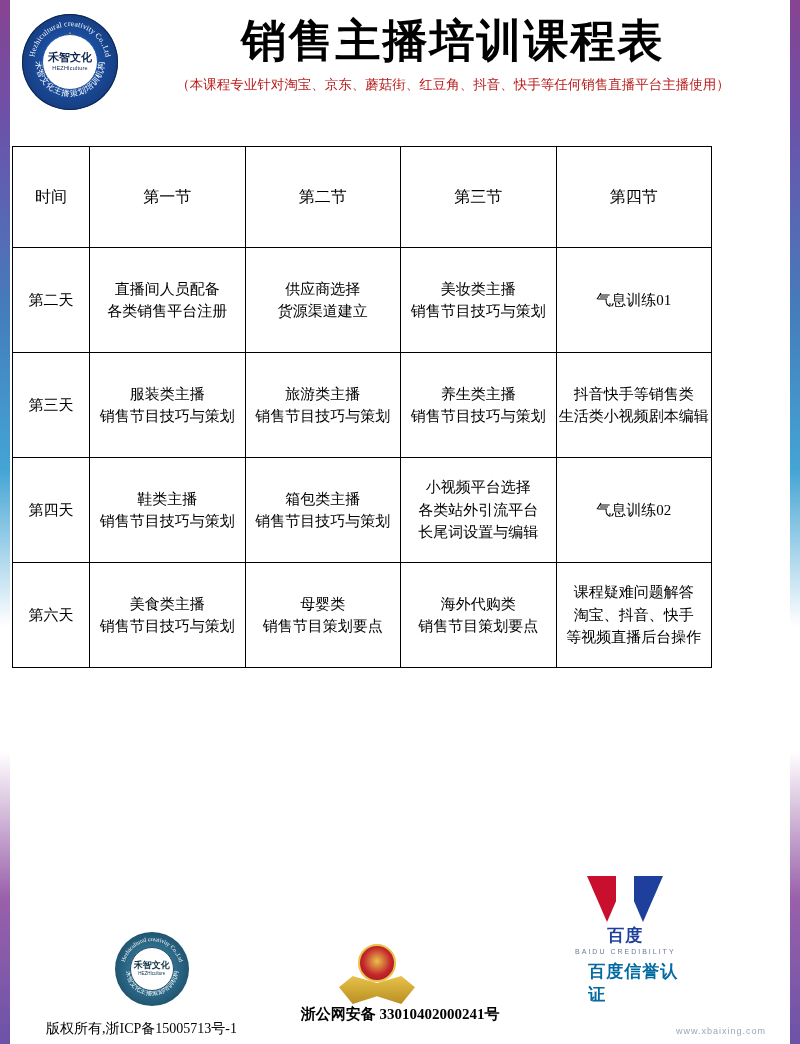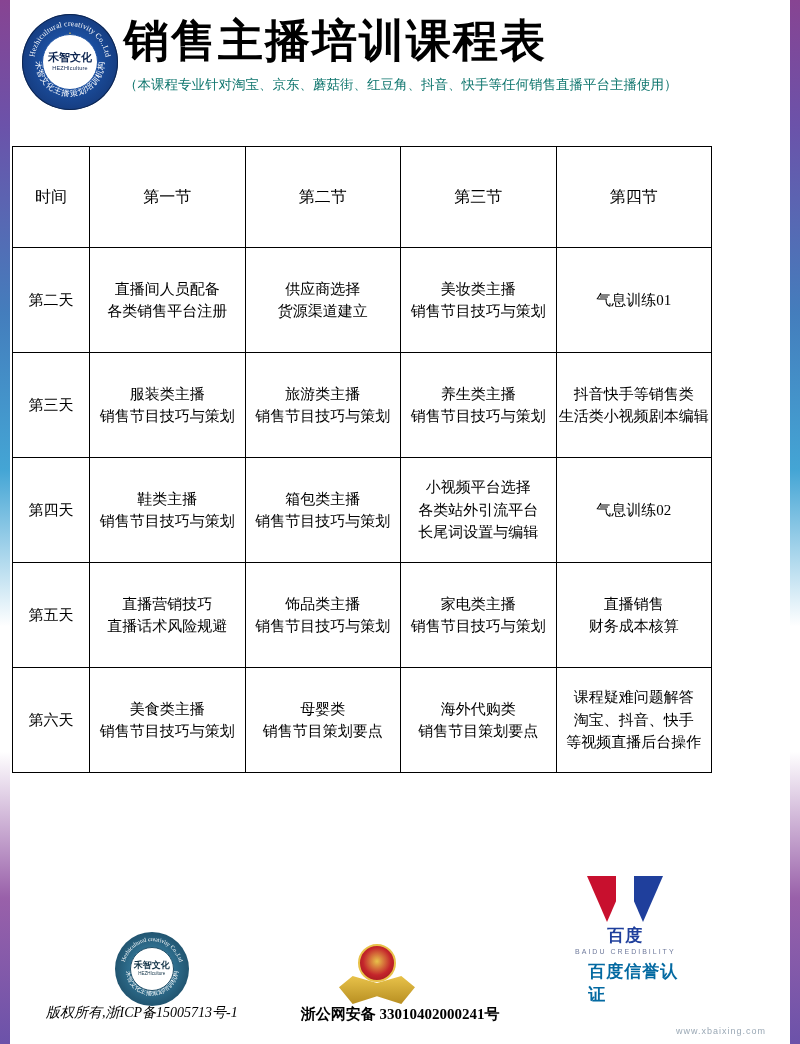--- a/index.html
+++ b/index.html
@@ -85,36 +85,37 @@
   .logo .star {
     position: absolute;
     left: 50%;
     top: 16px;
     transform: translateX(-50%);
     color: #e8c24a;
     font-size: 10px;
   }
   .title-block {
     flex: 1 1 auto;
+    text-align: center;
     padding-left: 6px;
   }
   .main-title {
     font-family: "Liberation Serif", serif;
     font-size: 45px;
     font-weight: bold;
     letter-spacing: 2px;
     line-height: 1.15;
     margin-top: 4px;
     color: #000;
   }
   .subtitle {
     font-family: "Liberation Serif", serif;
     font-size: 13.5px;
     margin-top: 8px;
-    color: #0f766e;
+    color: #b91c1c;
     letter-spacing: 0px;
   }
 
   
   .table-wrap {
     margin: 38px 10px 0 12px;
     width: 778px;
     box-sizing: border-box;
   }
   table.schedule {
@@ -263,24 +264,23 @@
     margin-left: 23px;
   }
 
   .footer-texts {
     position: relative;
     height: 34px;
   }
   .icp {
     position: absolute;
     left: 46px;
-    bottom: 18px;
+    bottom: 2px;
     font-family: "Liberation Serif", serif;
     font-size: 14px;
-    font-style: italic;
   }
   .beian {
     position: absolute;
     left: 50%;
     transform: translateX(-50%);
     bottom: 16px;
     font-family: "Liberation Serif", serif;
     font-size: 15px;
     font-weight: bold;
   }
@@ -402,39 +402,20 @@
               <span class="cell-line">箱包类主播</span>
               <span class="cell-line">销售节目技巧与策划</span>
             </td>
             <td>
               <span class="cell-line">小视频平台选择</span>
               <span class="cell-line">各类站外引流平台</span>
               <span class="cell-line">长尾词设置与编辑</span>
             </td>
             <td>
               <span class="cell-line">气息训练02</span>
-            </td>
-          </tr>
-          <tr>
-            <td class="col-time">第五天</td>
-            <td>
-              <span class="cell-line">直播营销技巧</span>
-              <span class="cell-line">直播话术风险规避</span>
-            </td>
-            <td>
-              <span class="cell-line">饰品类主播</span>
-              <span class="cell-line">销售节目技巧与策划</span>
-            </td>
-            <td>
-              <span class="cell-line">家电类主播</span>
-              <span class="cell-line">销售节目技巧与策划</span>
-            </td>
-            <td>
-              <span class="cell-line">直播销售</span>
-              <span class="cell-line">财务成本核算</span>
             </td>
           </tr>
           <tr>
             <td class="col-time">第六天</td>
             <td>
               <span class="cell-line">美食类主播</span>
               <span class="cell-line">销售节目技巧与策划</span>
             </td>
             <td>
               <span class="cell-line">母婴类</span>

